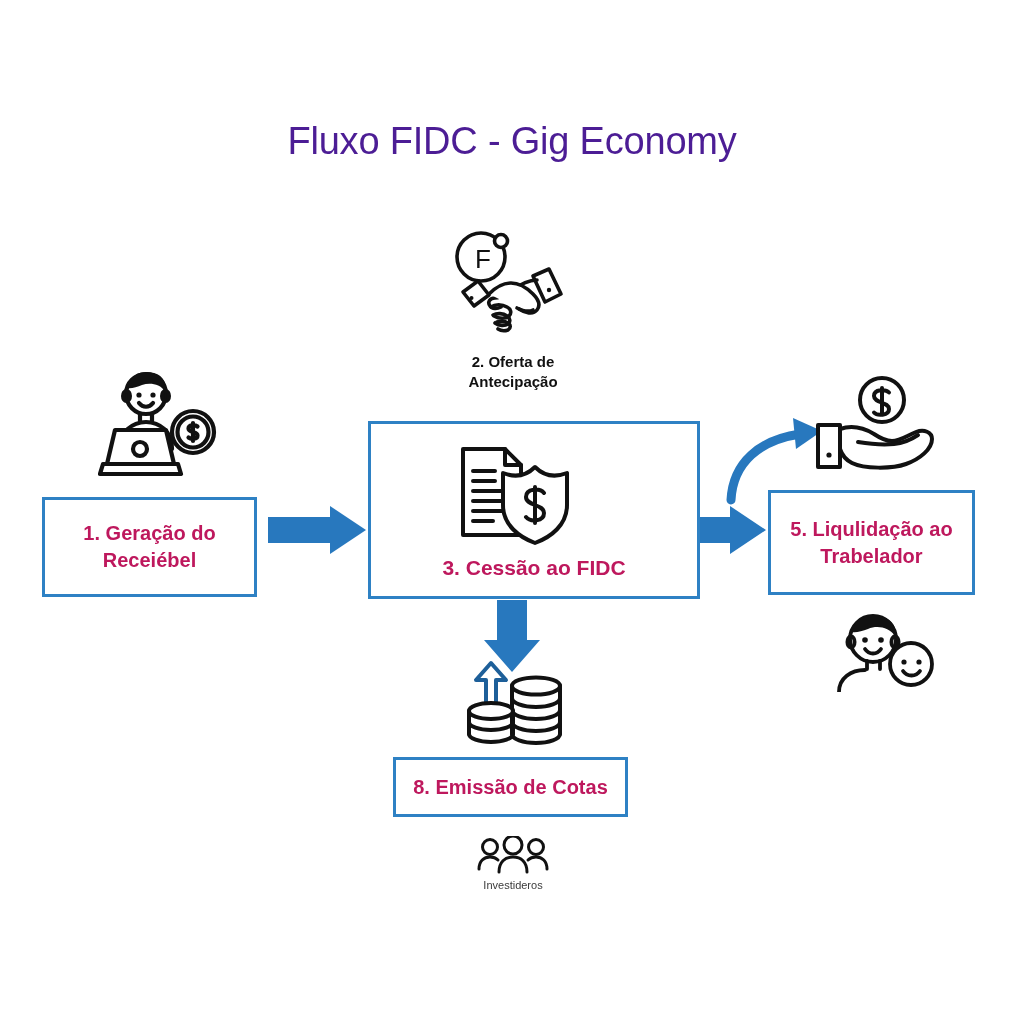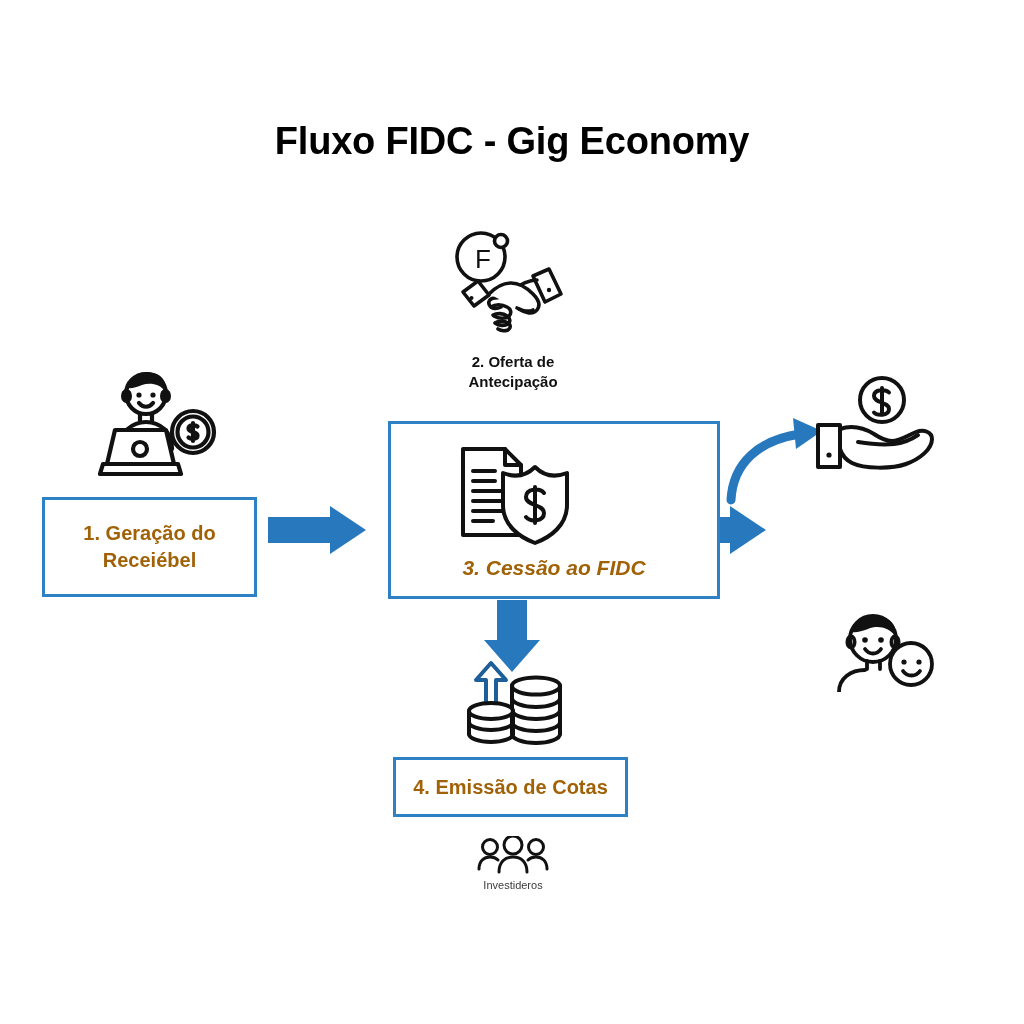--- a/index.html
+++ b/index.html
@@ -18,47 +18,47 @@
   }
 
   
   #diagram-title {
     position: absolute;
     left: 0;
     top: 120px;
     width: 1024px;
     text-align: center;
     font-size: 38px;
-    font-weight: bold;
-    color: #000000;
+    font-weight: normal;
+    color: #4c1d95;
     letter-spacing: -0.2px;
   }
 
   
   .node-box {
     position: absolute;
     box-sizing: border-box;
     background: #ffffff;
     border: 3px solid #2e81c4;
     display: flex;
     align-items: center;
     justify-content: center;
   }
   .node-label {
     text-align: center;
     font-size: 20px;
     font-weight: bold;
-    color: #a16207;
+    color: #be185d;
     line-height: 1.35;
     padding: 0 8px;
     white-space: pre-line;
   }
 
   #box-1 { left: 42px;  top: 497px; width: 215px; height: 100px; }
-  #box-3 { left: 388px; top: 421px; width: 332px; height: 178px; font-style: italic; }
+  #box-3 { left: 368px; top: 421px; width: 332px; height: 178px; }
   #box-4 { left: 393px; top: 757px; width: 235px; height: 60px;  }
   #box-5 { left: 768px; top: 490px; width: 207px; height: 105px; }
 
   
   #box-3 { flex-direction: column; justify-content: flex-end; padding-bottom: 14px; }
   #box-3 .node-label { font-size: 21px; }
 
   
   .float-caption {
     position: absolute;
@@ -226,21 +226,21 @@
       <path d="M50 74 C50 79, 61 83, 74 83 C87 83, 98 79, 98 74"></path>
 
       <ellipse cx="29" cy="51" rx="22" ry="8" fill="#ffffff"></ellipse>
       <path d="M7 51 L7 74 M51 51 L51 74"></path>
       <path d="M7 62 C7 66.5, 17 70, 29 70 C41 70, 51 66.5, 51 62"></path>
       <path d="M7 74 C7 78.5, 17 82, 29 82 C41 82, 51 78.5, 51 74"></path>
     </svg>
   </div>
 
   <div class="node-box" id="box-4">
-    <div class="node-label">4. Emissão de Cotas</div>
+    <div class="node-label">8. Emissão de Cotas</div>
   </div>
 
   <div class="icon-wrap" id="icon-investors">
     <svg viewBox="0 0 72 40" xmlns="http://www.w3.org/2000/svg" fill="none" stroke="#111111" stroke-width="3" stroke-linecap="round" stroke-linejoin="round">
       <circle cx="13" cy="11" r="7.5"></circle>
       <path d="M2 33 C2 25, 7 21, 13 21 C16 21, 19 22, 21 24"></path>
       <circle cx="59" cy="11" r="7.5"></circle>
       <path d="M70 33 C70 25, 65 21, 59 21 C56 21, 53 22, 51 24"></path>
       <circle cx="36" cy="9" r="9"></circle>
       <path d="M22 36 C22 26, 28 21, 36 21 C44 21, 50 26, 50 36"></path>
@@ -260,20 +260,24 @@
 
       <path d="M28 54 C40 50, 52 53, 62 59 C68 63, 74 66, 80 66
                C88 66, 96 60, 104 57 C112 54, 120 57, 120 64
                C120 74, 108 84, 94 89 C80 94, 52 94, 40 88
                C34 85, 30 80, 28 74 Z" fill="#ffffff"></path>
 
       <path d="M46 67 C58 69, 72 70, 82 69 C92 68, 100 64, 106 60"></path>
     </svg>
   </div>
 
+  <div class="node-box" id="box-5">
+    <div class="node-label">5. Liqulidação ao
+Trabelador</div>
+  </div>
 
   <div class="icon-wrap" id="icon-family">
     <svg viewBox="0 0 102 80" xmlns="http://www.w3.org/2000/svg" fill="none" stroke="#111111" stroke-width="3.8" stroke-linecap="round" stroke-linejoin="round">
 
       <circle cx="40" cy="27" r="23" fill="#ffffff"></circle>
 
       <path d="M19 20 C22 5, 38 1, 50 5 C60 8, 64 16, 62 24
                C56 15, 44 13, 35 17 C29 19, 23 21, 19 20 Z" fill="#111111" stroke="none"></path>
 
       <ellipse cx="18" cy="30" rx="3.6" ry="5.5"></ellipse>

